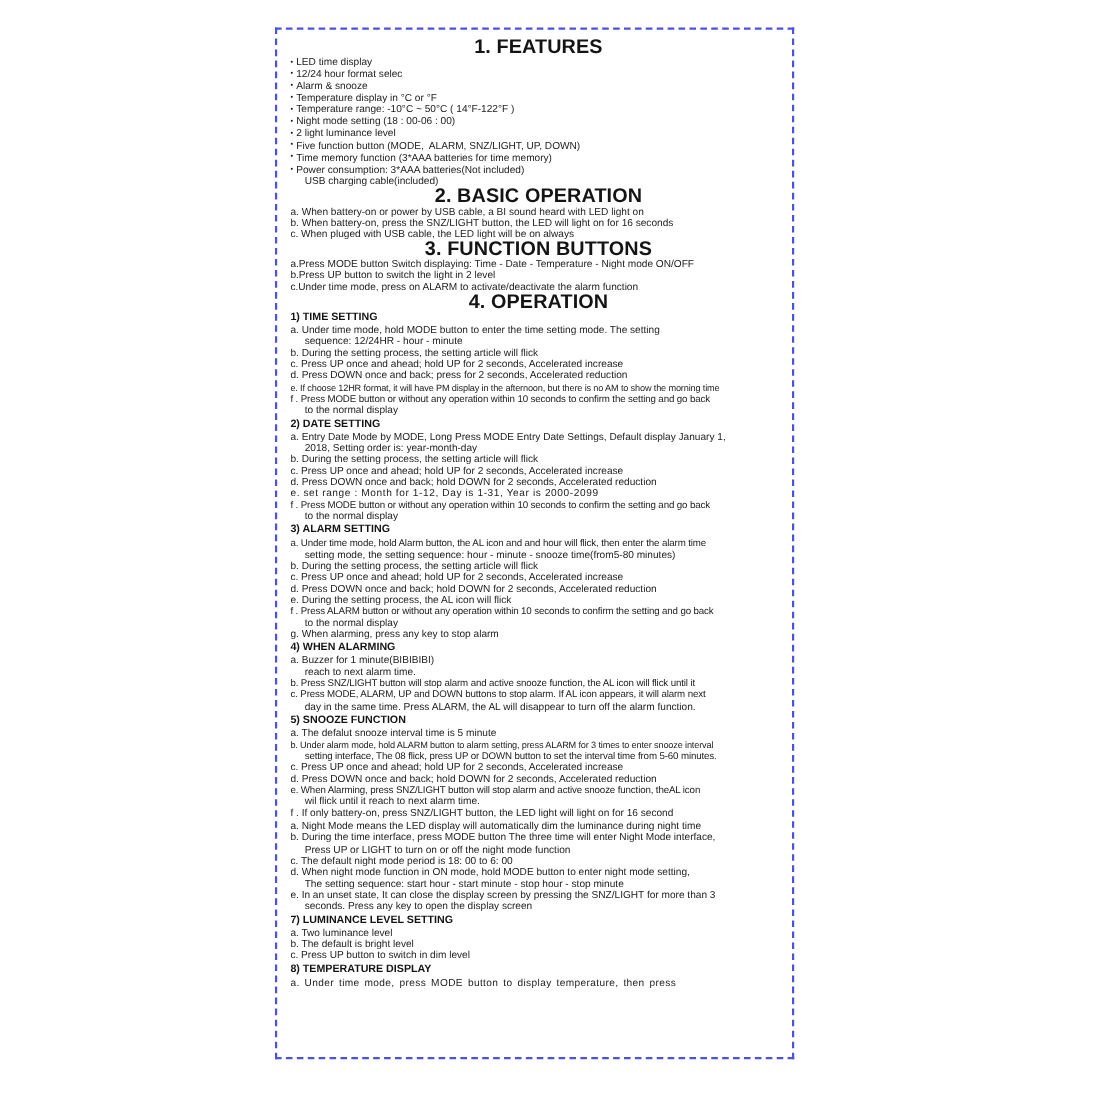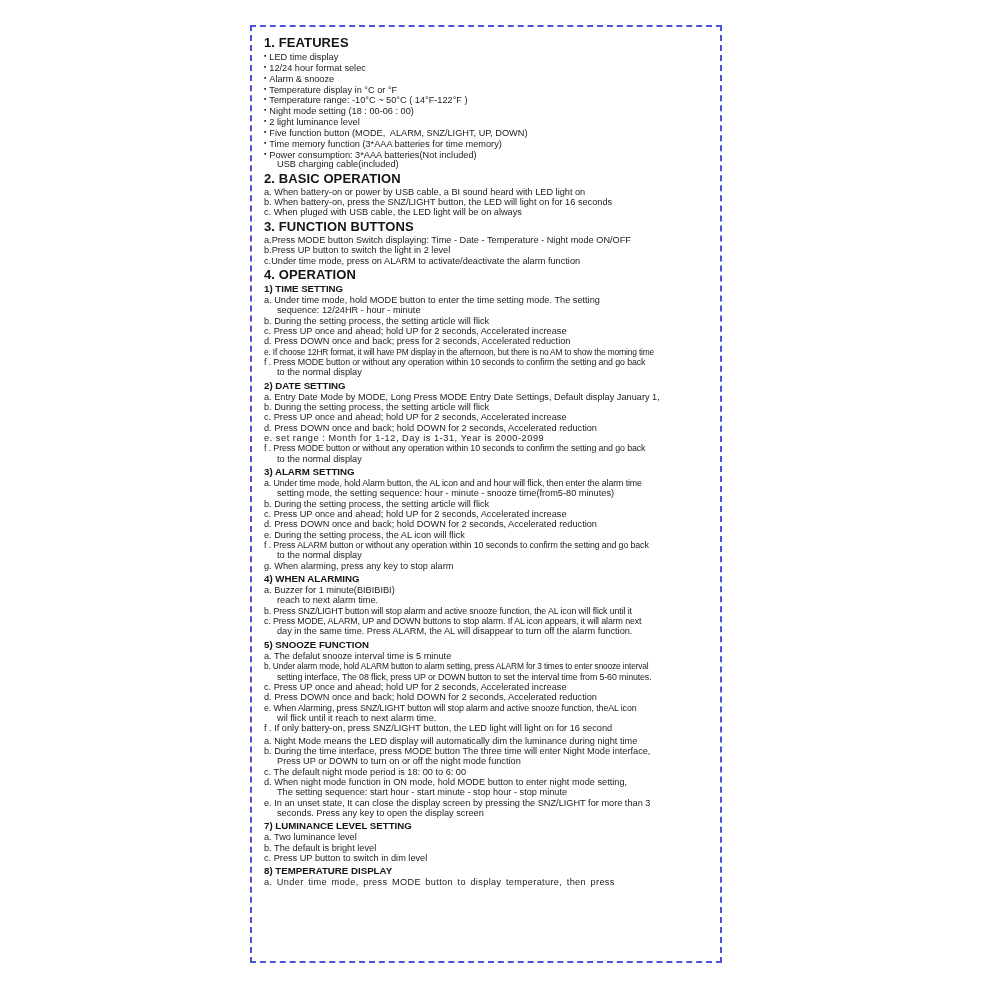--- a/index.html
+++ b/index.html
@@ -6,21 +6,21 @@
   body{width:1000px;height:1000px;position:relative;font-family:"Liberation Sans","DejaVu Sans",sans-serif;-webkit-font-smoothing:antialiased;}
   .page{
     position:absolute;left:250px;top:25px;width:472px;height:938px;
     border:2px dashed #4a53de;box-sizing:border-box;
     padding:9px 5px 6px 12px;background:#ffffff;overflow:hidden;
   }
   .section{margin-top:2px;}
   .section:first-child{margin-top:0;}
   .section.tight{margin-top:1px;}
   .sec-title{color:#141414;margin:0 0 2px 0;}
-  .sec-title.main{font-size:13px;font-weight:700;line-height:13px;letter-spacing:0.1px;}
+  .sec-title.main{font-size:18px;font-weight:700;line-height:13px;letter-spacing:0.1px;text-align:center;}
   .sec-title.sub{font-size:9.7px;font-weight:700;line-height:11px;margin-bottom:1px;}
   .line{
     font-size:9.2px;line-height:10.35px;color:#1c1c1c;
     white-space:pre-wrap;padding-left:10px;text-indent:-10px;
   }
   .line.cont{padding-left:13px;text-indent:0;}
   .line.bullet{padding-left:0;text-indent:0;}
   .line.long{font-size:8.85px;letter-spacing:-0.12px;}
   .line.condensed{font-size:8.35px;letter-spacing:-0.15px;}
   .line.spaced{letter-spacing:0.55px;}
@@ -69,20 +69,21 @@
         <div class="line"><span>b. During the setting process, the setting article will flick</span></div>
         <div class="line"><span>c. Press UP once and ahead; hold UP for 2 seconds, Accelerated increase</span></div>
         <div class="line"><span>d. Press DOWN once and back; press for 2 seconds, Accelerated reduction</span></div>
         <div class="line condensed"><span>e. If choose 12HR format, it will have PM display in the afternoon, but there is no AM to show the morning time</span></div>
         <div class="line long"><span>f . Press MODE button or without any operation within 10 seconds to confirm the setting and go back</span></div>
         <div class="line cont"><span>to the normal display</span></div>
       </div>
       <div class="section">
     <h2 class="sec-title sub">2) DATE SETTING</h2>
   <div class="line"><span>a. Entry Date Mode by MODE, Long Press MODE Entry Date Settings, Default display January 1,</span></div>
+        <div class="line cont"><span>2018, Setting order is: year-month-day</span></div>
         <div class="line"><span>b. During the setting process, the setting article will flick</span></div>
         <div class="line"><span>c. Press UP once and ahead; hold UP for 2 seconds, Accelerated increase</span></div>
         <div class="line"><span>d. Press DOWN once and back; hold DOWN for 2 seconds, Accelerated reduction</span></div>
         <div class="line spaced"><span>e. set range : Month for 1-12, Day is 1-31, Year is 2000-2099</span></div>
         <div class="line long"><span>f . Press MODE button or without any operation within 10 seconds to confirm the setting and go back</span></div>
         <div class="line cont"><span>to the normal display</span></div>
       </div>
       <div class="section">
     <h2 class="sec-title sub">3) ALARM SETTING</h2>
   <div class="line long"><span>a. Under time mode, hold Alarm button, the AL icon and and hour will flick, then enter the alarm time</span></div>
@@ -110,21 +111,21 @@
         <div class="line cont long"><span>setting interface, The 08 flick, press UP or DOWN button to set the interval time from 5-60 minutes.</span></div>
         <div class="line"><span>c. Press UP once and ahead; hold UP for 2 seconds, Accelerated increase</span></div>
         <div class="line"><span>d. Press DOWN once and back; hold DOWN for 2 seconds, Accelerated reduction</span></div>
         <div class="line long"><span>e. When Alarming, press SNZ/LIGHT button will stop alarm and active snooze function, theAL icon</span></div>
         <div class="line cont"><span>wil flick until it reach to next alarm time.</span></div>
         <div class="line"><span>f . If only battery-on, press SNZ/LIGHT button, the LED light will light on for 16 second</span></div>
       </div>
       <div class="section">
   <div class="line"><span>a. Night Mode means the LED display will automatically dim the luminance during night time</span></div>
         <div class="line"><span>b. During the time interface, press MODE button The three time will enter Night Mode interface,</span></div>
-        <div class="line cont"><span>Press UP or DOWN to turn on or off the night mode function</span></div>
+        <div class="line cont"><span>Press UP or LIGHT to turn on or off the night mode function</span></div>
         <div class="line"><span>c. The default night mode period is 18: 00 to 6: 00</span></div>
         <div class="line"><span>d. When night mode function in ON mode, hold MODE button to enter night mode setting,</span></div>
         <div class="line cont"><span>The setting sequence: start hour - start minute - stop hour - stop minute</span></div>
         <div class="line"><span>e. In an unset state, It can close the display screen by pressing the SNZ/LIGHT for more than 3</span></div>
         <div class="line cont"><span>seconds. Press any key to open the display screen</span></div>
       </div>
       <div class="section">
     <h2 class="sec-title sub">7) LUMINANCE LEVEL SETTING</h2>
   <div class="line"><span>a. Two luminance level</span></div>
         <div class="line"><span>b. The default is bright level</span></div>

